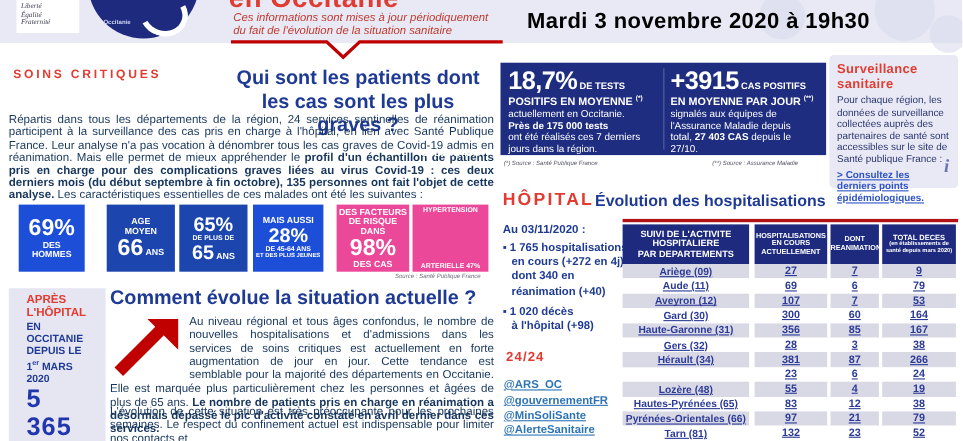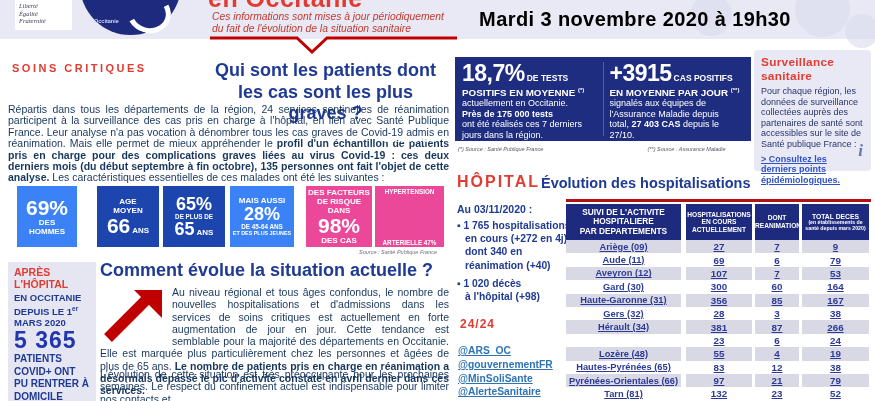--- a/index.html
+++ b/index.html
@@ -20,29 +20,29 @@
   .bubble{left:209px;top:36px;}
   .date{left:455px;top:8px;width:360px;text-align:center;font-size:20px;font-weight:bold;color:#000000;letter-spacing:.4px;}
 
   
   .sc-label{left:12px;top:62px;font-size:11px;font-weight:bold;color:#e03c31;letter-spacing:2.5px;}
   .sc-q{left:183px;top:60px;width:235px;text-align:center;font-size:18px;font-weight:bold;color:#1e3a94;line-height:21.5px;margin-left:25px;}
   .sc-intro{left:8px;top:104px;width:441px;font-size:10.5px;line-height:11.4px;text-align:justify;color:#17365d;}
   b.seg{font-weight:bold;}
 
   .sbox{top:186px;height:61px;color:#fff;text-align:center;box-sizing:border-box;display:flex;flex-direction:column;justify-content:center;align-items:center;}
-  .navy{background:#3b82f6;} .royal{background:#1c46ae;} .steel{background:#ec4899;text-align:center;}
+  .navy{background:#1d4ed8;} .royal{background:#1c46ae;} .steel{background:#ec4899;text-align:center;}
   .v-huge{font-size:21px;font-weight:bold;line-height:21px;}
   .v-big{font-size:18px;font-weight:bold;line-height:18px;}
   .v-sm{font-size:8px;font-weight:bold;line-height:9px;}
   .v-xs{font-size:6.3px;font-weight:bold;line-height:7px;}
   .inlineflex{display:flex;align-items:baseline;gap:2px;justify-content:center;}
   .src{font-size:5.5px;font-style:italic;color:#6e6e80;}
 
-  .after-box{left:8px;top:262px;width:88px;height:139px;background:#e6e6f3;padding:5px 6px;box-sizing:border-box;font-weight:bold;}
+  .after-box{left:8px;top:262px;width:88px;height:139px;background:#e6e6f3;padding:5px 16px;box-sizing:border-box;font-weight:bold;}
   .ah-red{color:#e03c31;font-size:10.5px;line-height:11.5px;}
   .ah-navy{color:#1e3a94;font-size:9.5px;line-height:11px;margin-top:2px;}
   .ah-num{color:#2036ad;font-size:23px;line-height:25px;letter-spacing:1px;}
   .ah-tail{color:#1e3a94;font-size:10px;line-height:12.5px;}
   sup.er{font-size:6.5px;vertical-align:super;}
 
   .evo-title{left:100px;top:260px;font-size:18px;font-weight:bold;color:#1e3a94;}
   .evo-p1{left:100px;top:286px;width:349px;font-size:10.5px;line-height:12.3px;text-align:justify;color:#17365d;}
   .arrow-float{float:left;width:64px;height:56px;margin:2px 8px 2px 0;}
   .evo-p2{left:100px;top:368px;width:349px;font-size:10.5px;line-height:12.3px;text-align:justify;color:#17365d;}

